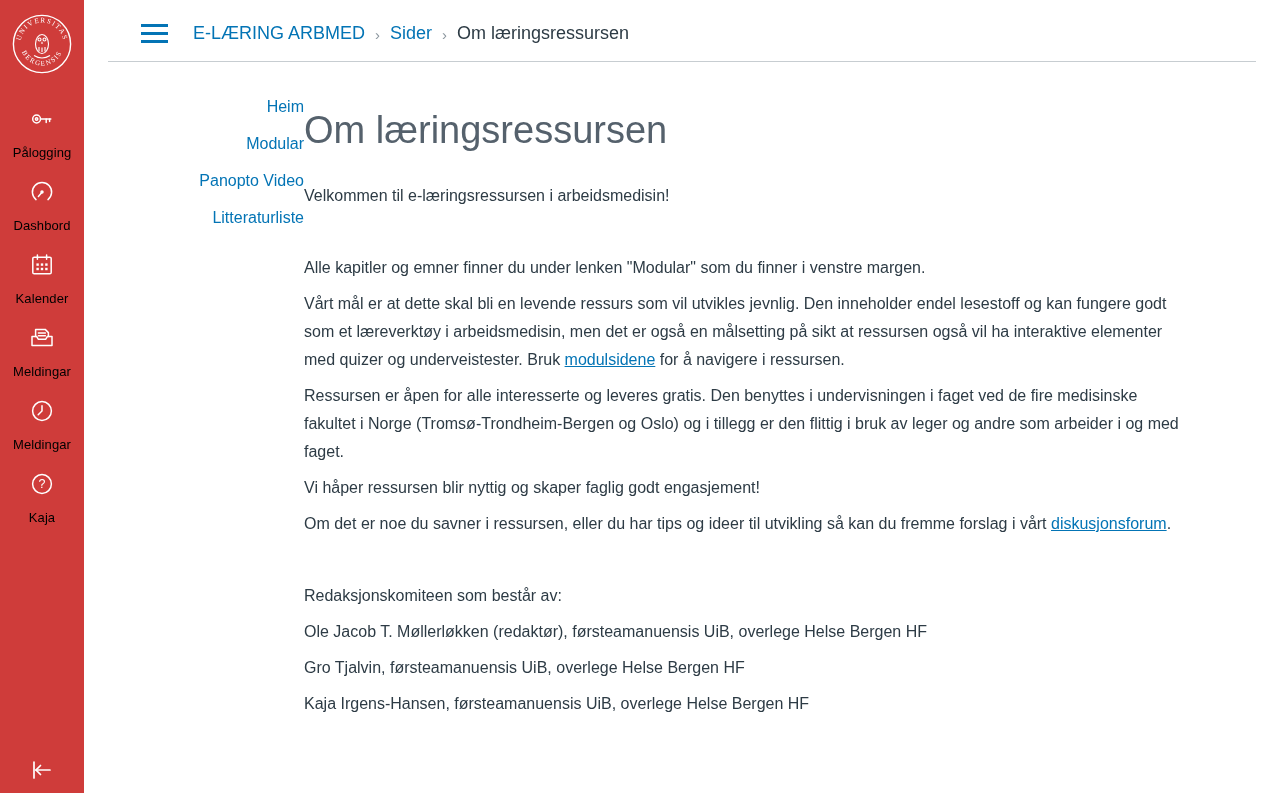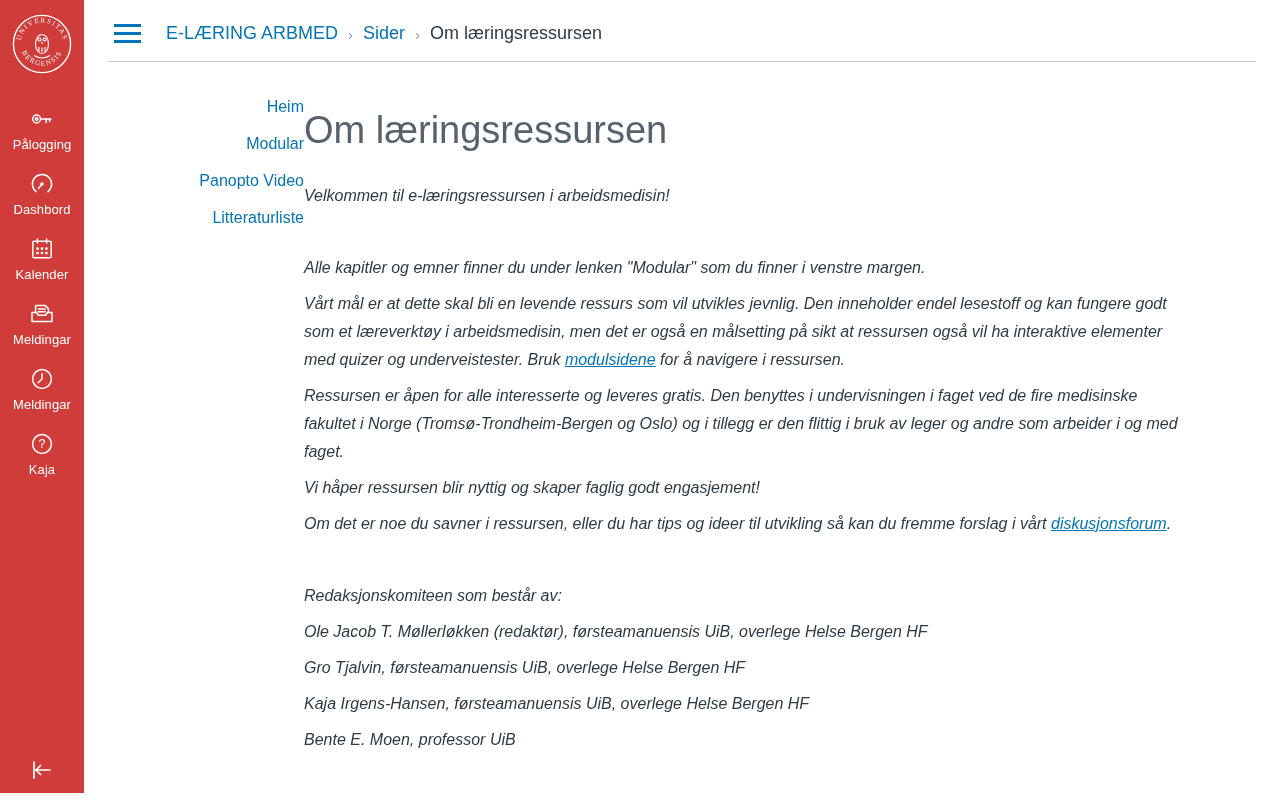--- a/index.html
+++ b/index.html
@@ -15,40 +15,40 @@
   body{font-family:"Liberation Sans","DejaVu Sans",sans-serif;color:var(--text);}
   .app{display:flex;width:1280px;height:793px;}
 
   
   .sidebar{width:84px;background:var(--red);flex-shrink:0;display:flex;flex-direction:column;align-items:center;position:relative;}
   .logo{margin-top:13px;display:block;line-height:0;}
   .side-items{display:flex;flex-direction:column;width:100%;margin-top:21px;}
   .side-item{display:flex;flex-direction:column;align-items:center;color:#fff;text-decoration:none;padding:10px 0 9px;cursor:pointer;}
   .side-icon{line-height:0;}
   .side-icon svg{display:block;}
-  .side-label{font-size:13px;margin-top:5px;color:#ffffff;letter-spacing:0.1px;text-align:center;}
+  .side-label{font-size:13px;margin-top:13px;color:#000000;letter-spacing:0.1px;text-align:center;}
   .collapse-btn{position:absolute;bottom:4px;left:0;width:100%;background:none;border:none;padding:6px 0;display:flex;justify-content:center;cursor:pointer;}
 
   
   .main{flex:1;display:flex;flex-direction:column;overflow:hidden;background:#fff;}
-  .topbar{display:flex;align-items:center;padding:23px 24px 17px 30px;flex-shrink:0;}
+  .topbar{display:flex;align-items:center;padding:23px 24px 17px 30px;flex-shrink:0;margin-left:27px;}
   .hamburger{background:none;border:none;padding:0;margin-right:25px;cursor:pointer;line-height:0;}
   .breadcrumb{display:flex;align-items:center;font-size:18px;white-space:nowrap;}
   .crumb-link{color:var(--blue);text-decoration:none;cursor:pointer;}
   .crumb-current{color:var(--text);}
   .crumb-sep{color:var(--sep);margin:0 10px;font-size:15px;position:relative;top:1px;}
   .divider{border-bottom:1px solid var(--divider);margin:0 24px;flex-shrink:0;}
 
   .content-row{display:flex;flex:1;overflow:hidden;}
   .course-nav{width:220px;flex-shrink:0;padding:34px 0 0 30px;}
   .course-link{display:block;color:var(--blue);text-decoration:none;font-size:16px;line-height:22px;margin-bottom:15px;cursor:pointer;text-align:right;}
 
   .page{flex:1;max-width:875px;padding:46px 0 0 0;}
   .page-title{font-weight:300;font-size:38px;line-height:44px;color:var(--heading);margin:0 0 30px;}
-  .page-body p{margin:0 0 8px;font-size:16px;line-height:28px;color:var(--text);font-style:italic;}
+  .page-body p{margin:0 0 8px;font-size:16px;line-height:28px;color:var(--text);}
   .page-body p.empty{height:28px;}
   .content-link{color:var(--blue);text-decoration:underline;cursor:pointer;}
 </style>
 </head>
 <body>
 
 <div class="app">
 
   <aside class="sidebar">
     <a class="logo" href="#">
@@ -200,19 +200,18 @@
             <p>Alle kapitler og emner finner du under lenken "Modular" som du finner i venstre margen.</p>
             <p>Vårt mål er at dette skal bli en levende ressurs som vil utvikles jevnlig. Den inneholder endel lesestoff og kan fungere godt som et læreverktøy i arbeidsmedisin, men det er også en målsetting på sikt at ressursen også vil ha interaktive elementer med quizer og underveistester. Bruk <a href="#" class="content-link">modulsidene</a> for å navigere i ressursen.</p>
             <p>Ressursen er åpen for alle interesserte og leveres gratis. Den benyttes i undervisningen i faget ved de fire medisinske fakultet i Norge (Tromsø-Trondheim-Bergen og Oslo) og i tillegg er den flittig i bruk av leger og andre som arbeider i og med faget.</p>
             <p>Vi håper ressursen blir nyttig og skaper faglig godt engasjement!</p>
             <p>Om det er noe du savner i ressursen, eller du har tips og ideer til utvikling så kan du fremme forslag i vårt <a href="#" class="content-link">diskusjonsforum</a>.</p>
             <p class="empty"></p>
             <p>Redaksjonskomiteen som består av:</p>
             <p>Ole Jacob T. Møllerløkken (redaktør), førsteamanuensis UiB, overlege Helse Bergen HF</p>
             <p>Gro Tjalvin, førsteamanuensis UiB, overlege Helse Bergen HF</p>
             <p>Kaja Irgens-Hansen, førsteamanuensis UiB, overlege Helse Bergen HF</p>
-            <p>Bente E. Moen, professor UiB</p>
           </div>
       </article>
     </div>
   </div>
 
 </div>
 
 </body></html>

